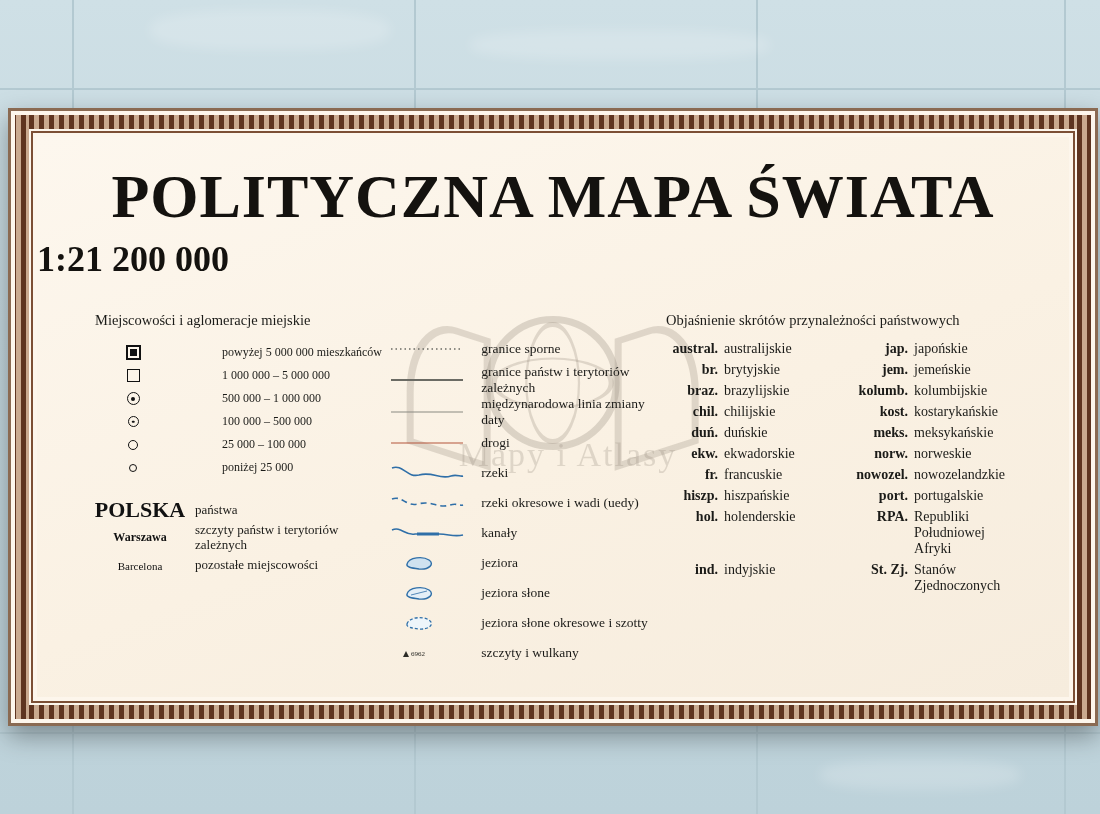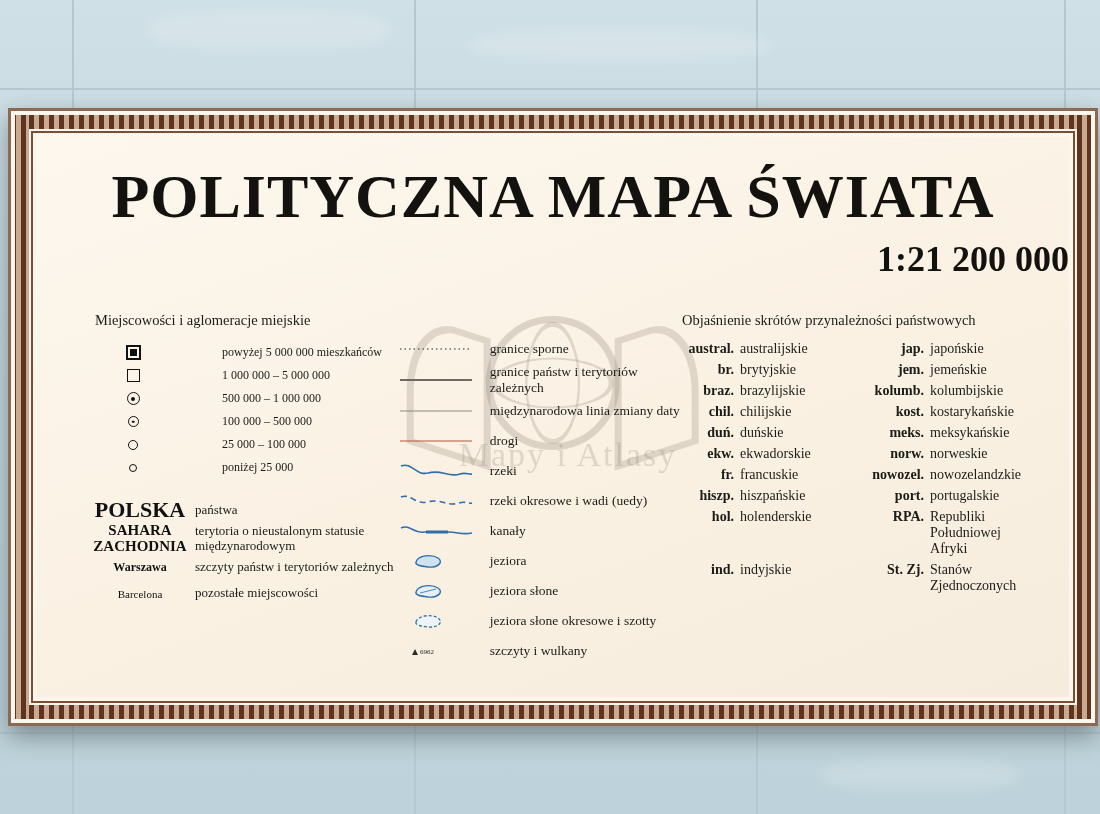--- a/index.html
+++ b/index.html
@@ -123,31 +123,31 @@
   #title {
     text-align: center;
     margin-top: 24px;
     font-family: "Liberation Serif", serif;
     font-weight: bold;
     font-size: 62px;
     letter-spacing: 1px;
     color: #14120f;
   }
   #scale {
-    text-align: right;
+    text-align: left;
     margin-top: 6px;
     font-family: "Liberation Serif", serif;
     font-weight: bold;
     font-size: 36px;
     color: #14120f;
   }
   
   #legend {
     position: absolute;
-    left: 0; right: 0;
+    left: 0; right: 16px;
     top: 175px;
     display: flex;
     padding: 0 48px;
     box-sizing: border-box;
     justify-content: space-between;
   }
   .col { position: relative; }
   .col-1 { width: 330px; }
   .col-2 { width: 300px; }
   .col-3 { flex: 1; }
@@ -352,24 +352,20 @@
           <div class="lbl small">poniżej 25 000</div>
         </div>
 
         <div style="height:18px;"></div>
 
         <div class="namerow">
           <div class="name n-polska">POLSKA</div>
           <div class="namelbl">państwa</div>
         </div>
         <div class="namerow">
-          <div class="name n-sahara">SAHARA ZACHODNIA</div>
-          <div class="namelbl" style="max-width:190px;">terytoria o nieustalonym statusie międzynarodowym</div>
-        </div>
-        <div class="namerow">
           <div class="name n-warszawa">Warszawa</div>
           <div class="namelbl">szczyty państw i terytoriów zależnych</div>
         </div>
         <div class="namerow">
           <div class="name n-barcelona">Barcelona</div>
           <div class="namelbl">pozostałe miejscowości</div>
         </div>
       </div>
 
       <div class="col col-2">

